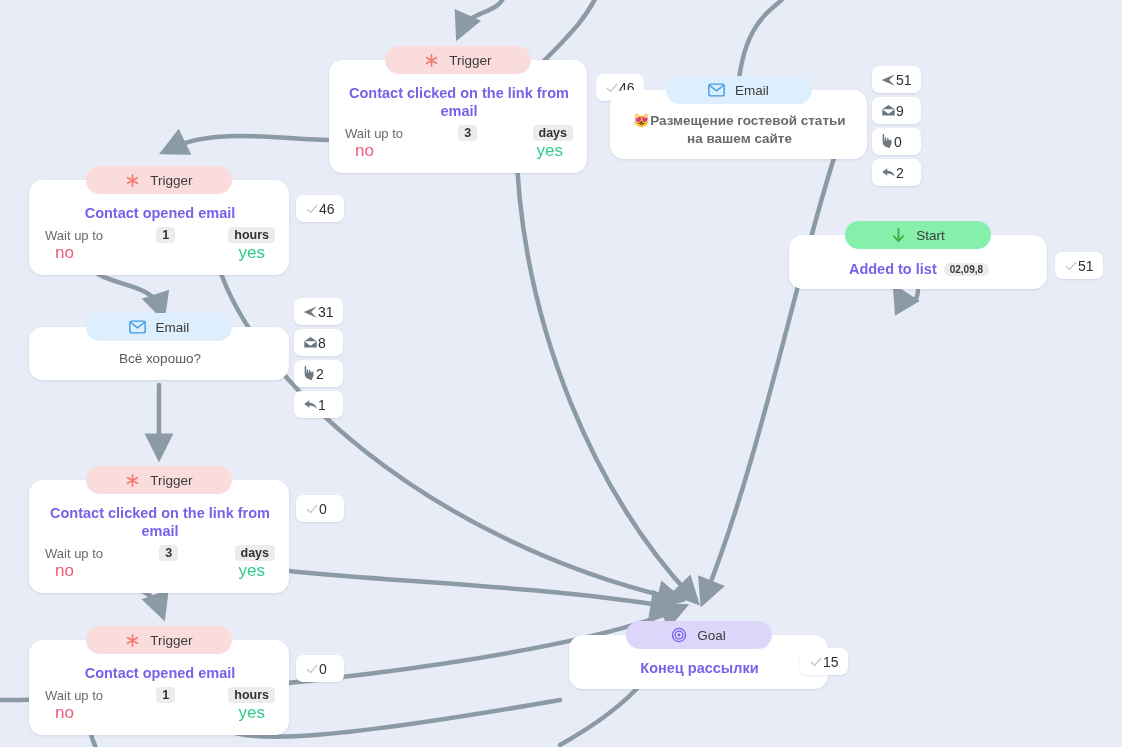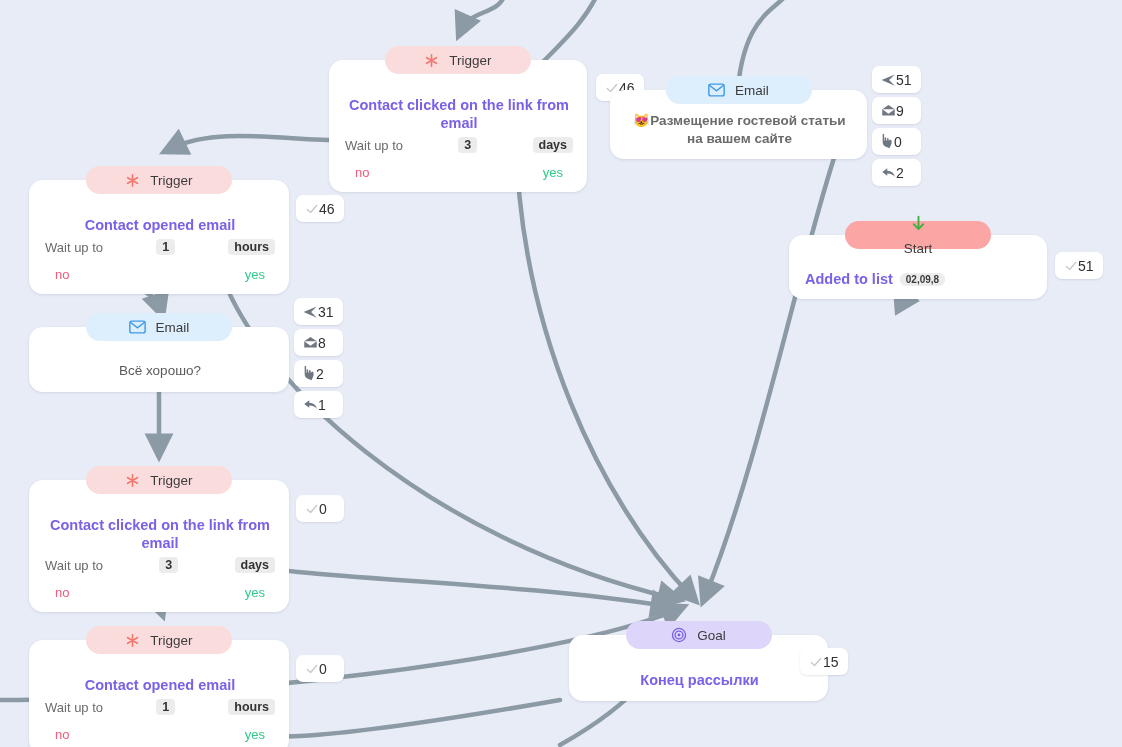--- a/index.html
+++ b/index.html
@@ -42,29 +42,29 @@
     justify-content: center;
     gap: 10px;
     padding: 0 18px;
     font-size: 13.5px;
     color: #3c3c3c;
     white-space: nowrap;
   }
   .pill .ic { display: flex; align-items: center; }
   .pill-trigger { background: #fbdcdc; }
   .pill-email   { background: #ddeefc; }
-  .pill-start   { background: #fca5a5; flex-direction: column; }
+  .pill-start   { background: #86efac; }
   .pill-goal    { background: #ddd6fa; }
 
   .title {
     font-size: 14.5px;
     font-weight: bold;
     color: #7b61e8;
     line-height: 1.25;
-    margin-top: 16px;
+    margin-top: 4px;
   }
   .title-plain {
     font-size: 13.5px;
     font-weight: normal;
     color: #5a5a5a;
   }
   .subtitle-ru {
     font-size: 13.5px;
     font-weight: bold;
     color: #6b6b6b;
@@ -83,37 +83,36 @@
   }
   .chip {
     background: #ececec;
     border-radius: 4px;
     padding: 1px 6px;
     color: #333;
     font-weight: bold;
     font-size: 12.5px;
   }
   .addedrow {
-    margin-top: 16px;
+    margin-top: 6px;
     font-size: 14.5px;
     font-weight: bold;
     color: #7b61e8;
     display: flex;
     align-items: center;
-    justify-content: flex-start;
+    justify-content: center;
     gap: 7px;
   }
   .addedrow .chip { color: #3a3a3a; font-size: 10px; border-radius: 6px; }
 
   .branch {
     display: flex;
     justify-content: space-between;
-    margin-top: 12px;
     padding: 0 10px;
-    font-size: 13px;
+    font-size: 17px;
   }
   .branch .no  { color: #ef5b7b; }
   .branch .yes { color: #2ecb8b; }
 
   
   .badge {
     position: absolute;
     background: #fff;
     border-radius: 7px;
     box-shadow: 0 1px 2px rgba(60,70,110,.13);

